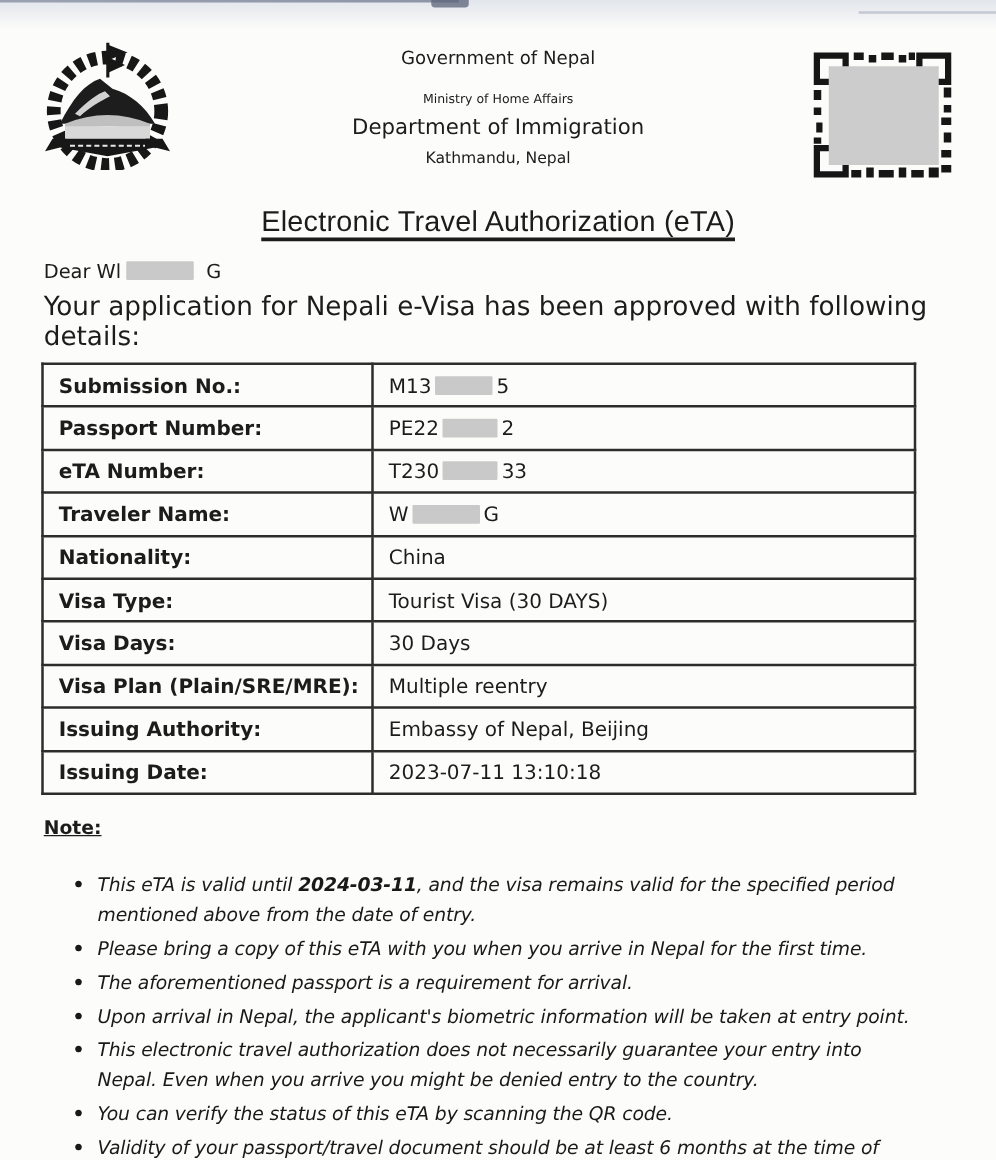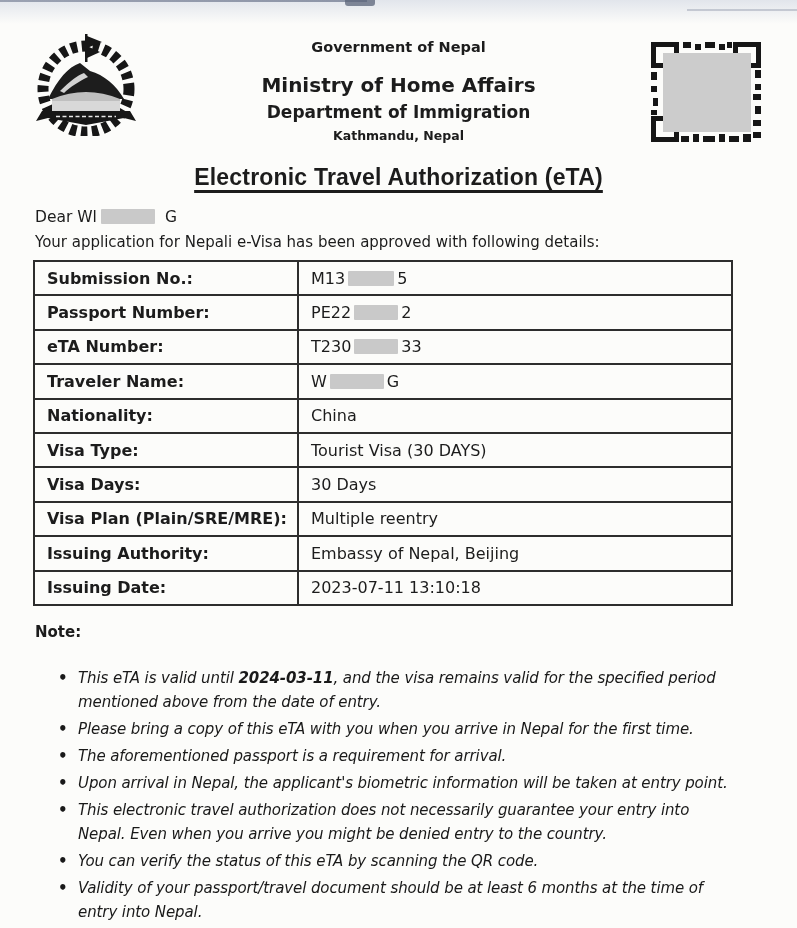--- a/index.html
+++ b/index.html
@@ -16,49 +16,49 @@
   .top-line{position:absolute;top:0;left:0;width:46%;height:2px;
     background:linear-gradient(90deg,rgba(95,105,130,.55),rgba(95,105,130,.65));}
   .top-smudge{position:absolute;top:0;left:345px;width:30px;height:6px;
     background:#5a6378;border-radius:0 0 3px 3px;opacity:.75;}
   .top-dash{position:absolute;top:9px;right:0;width:110px;height:2px;
     background:rgba(120,130,152,.35);}
 
   .header{position:relative;height:152px;}
   .emblem{position:absolute;left:30px;top:34px;width:112px;height:102px;}
   .org{position:absolute;left:0;right:0;top:40px;text-align:center;line-height:1;}
-  .org div{margin-bottom:9px;font-weight:700;}
+  .org div{margin-bottom:9px;font-weight:400;}
   .org-l1{font-size:14.5px;}
-  .org-l2{font-size:20px;margin-top:20px;}
+  .org-l2{font-size:10px;margin-top:20px;}
   .org-l3{font-size:17px;margin-bottom:10px;}
   .org-l4{font-size:12.5px;}
   .qr{position:absolute;right:34px;top:40px;width:114px;height:104px;}
 
   .title{
-    text-align:center;font-size:23px;font-weight:700;margin:12px 0 0;
+    text-align:center;font-size:23px;font-weight:400;margin:12px 0 0;
     font-family:"Liberation Sans","DejaVu Sans",sans-serif;letter-spacing:.2px;
     text-decoration:underline;text-decoration-thickness:2.5px;text-underline-offset:5px;
   }
 
   .greeting{margin:17px 12px 0 35px;font-size:15.5px;}
-  .intro{margin:7px 0 0 35px;font-size:15px;}
+  .intro{margin:7px 0 0 35px;font-size:21px;}
 
   .redaction{display:inline-block;height:15px;background:#c9c9c9;
     vertical-align:-2px;border-radius:1px;}
   .greeting .redaction{width:54px;margin:0 10px 0 4px;}
   .cell-value .redaction{margin:0 3px;}
 
   table.details{border-collapse:collapse;margin:9px 0 0 33px;width:700px;
     font-size:16px;}
   table.details td{border:2px solid #2d2d2d;height:32.4px;padding:0 0 0 12px;}
   .cell-label{width:250px;font-weight:600;}
   .cell-value{font-weight:400;}
 
   .note{margin:17px 0 0 35px;}
-  .note-heading{font-weight:700;font-size:15px;}
+  .note-heading{font-weight:700;font-size:15px;text-decoration:underline;}
   ul.note-list{list-style:none;margin:25px 0 0;padding:0 0 0 22px;max-width:672px;}
   ul.note-list li{
     position:relative;padding-left:21px;margin-bottom:3px;
     font-style:italic;font-size:15px;line-height:1.6;letter-spacing:-.1px;color:#191919;
   }
   ul.note-list li::before{content:"\2022";position:absolute;left:1px;top:0;
     font-style:normal;font-weight:700;}
   .b-bold{font-weight:700;}
   .b-bold:empty,.b-post:empty{display:none;}
 </style>

